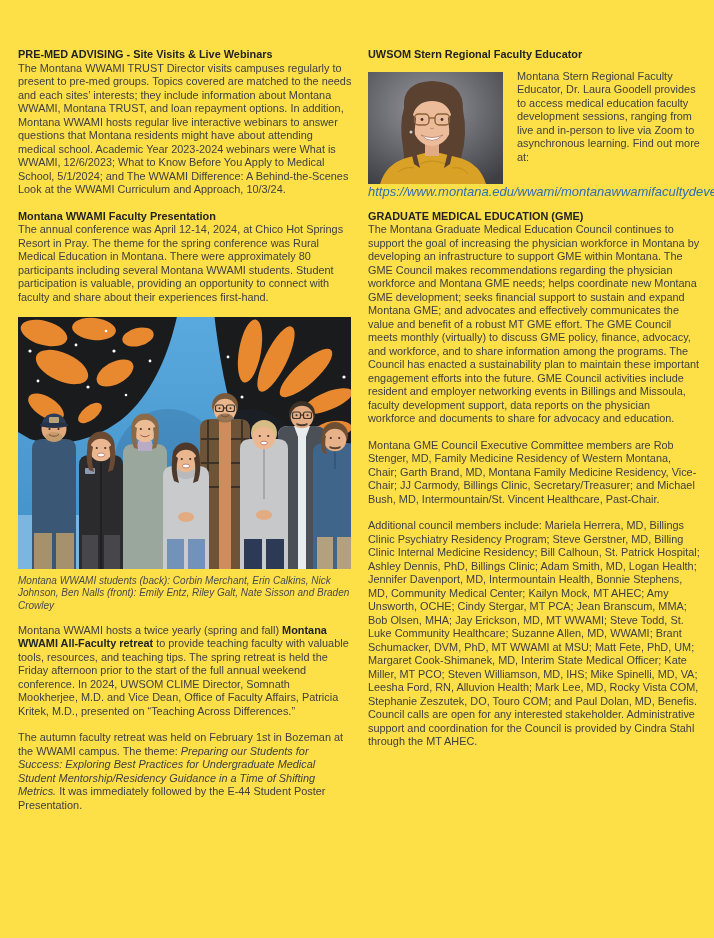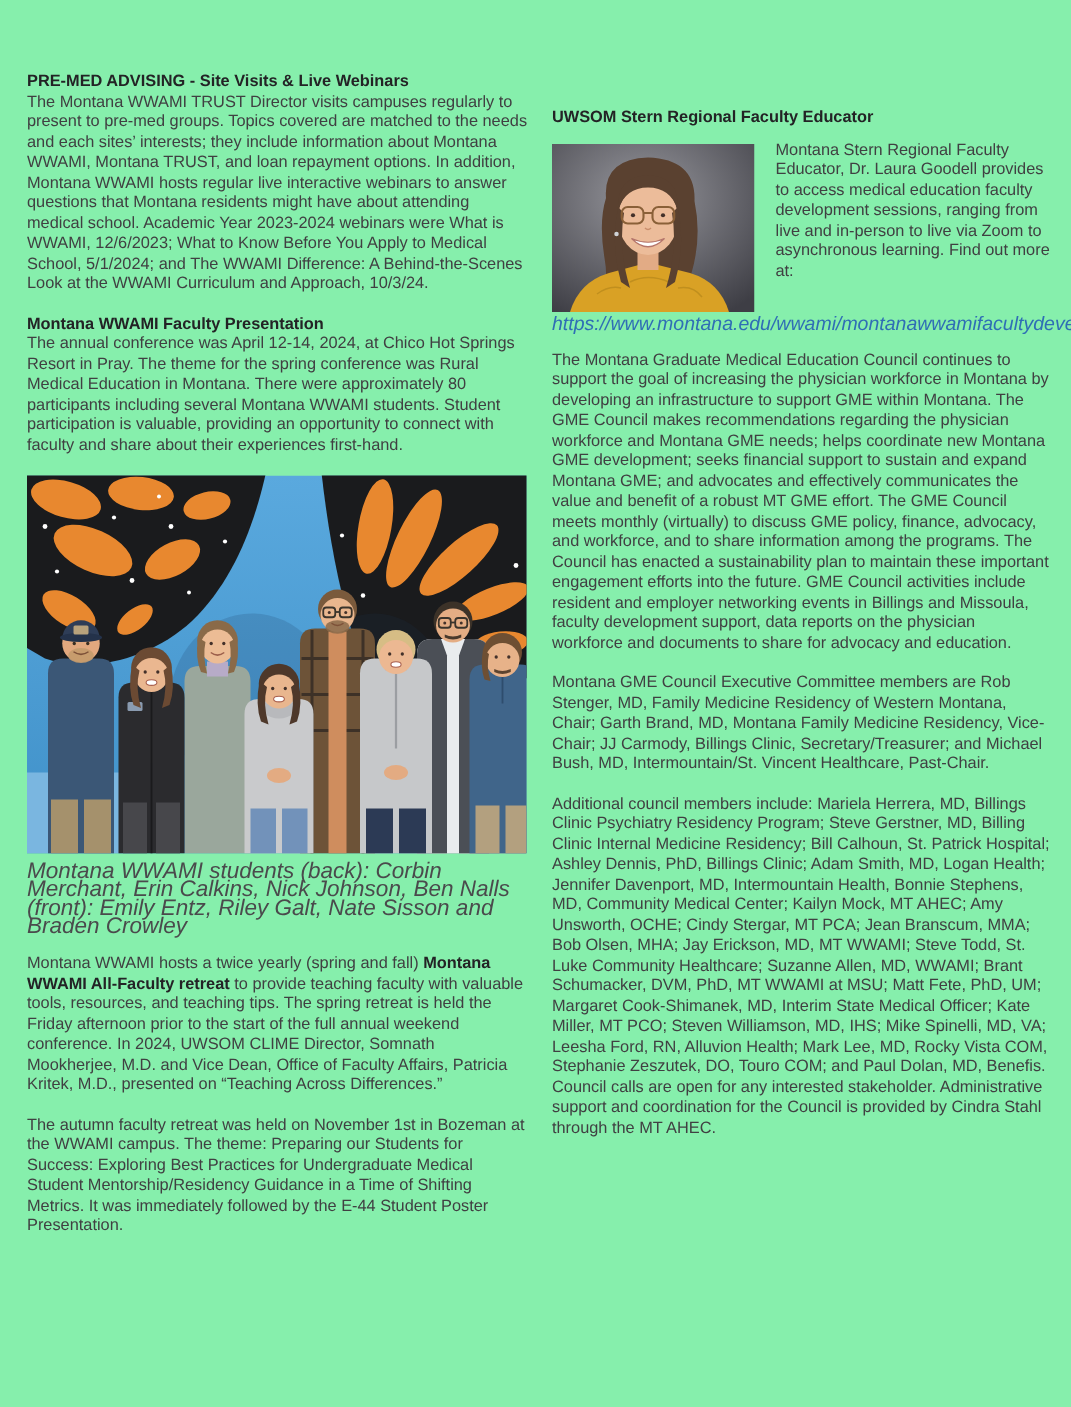--- a/index.html
+++ b/index.html
@@ -8,38 +8,38 @@
     width:714px; height:938px;
     font-family:"Liberation Sans", sans-serif;
     color:#404042;
     overflow:hidden;
   }
   .page {
     width:714px; height:938px;
     padding:48px 14px 0 18px;
     display:flex; gap:16px;
     overflow:hidden;
-    background:#86efac;
+    background:#fde047;
   }
   .col { font-size:10.9px; line-height:13.5px; }
   .col.left  { width:334px; flex:0 0 334px; }
-  .col.right { width:332px; flex:0 0 332px;margin-top:24px; }
+  .col.right { width:332px; flex:0 0 332px; }
   h3 {
     font-size:10.9px; line-height:13.5px;
     font-weight:bold; color:#232325;
     margin:0;
   }
   p { margin:0 0 13px 0; }
   .bold { font-weight:bold; color:#232325; }
-  .italic { }
+  .italic { font-style:italic; }
   .note { font-weight:bold; color:#232325; margin-bottom:10px; }
   .photo { display:block; font-size:0; line-height:0; }
   .group-photo { width:333px; height:252px; margin:0 0 6px 0; }
   .caption {
-    font-size:15px; line-height:12.3px;
+    font-size:10px; line-height:12.3px;
     font-style:italic; color:#4a4a4c;
     margin-bottom:12px;
   }
   .stern-block { margin-top:8px; }
   .headshot {
     float:left; width:135px; height:112px;
     margin:2px 14px 2px 0;
   }
   .stern-text { margin-bottom:0; }
   .link {
@@ -258,21 +258,21 @@
               <circle cx="321.2" cy="121" r="1.1" fill="#43312a"></circle>
           </g>
         </g>
       </svg>
     </div>
 
     <p class="caption">Montana WWAMI students (back): Corbin Merchant, Erin Calkins, Nick Johnson, Ben Nalls (front): Emily Entz, Riley Galt, Nate Sisson and Braden Crowley</p>
 
     <p><span>Montana WWAMI hosts a twice yearly (spring and fall) </span><span class="bold">Montana WWAMI All-Faculty retreat</span><span> to provide teaching faculty with valuable tools, resources, and teaching tips. The spring retreat is held the Friday afternoon prior to the start of the full annual weekend conference. In 2024, UWSOM CLIME Director, Somnath Mookherjee, M.D. and Vice Dean, Office of Faculty Affairs, Patricia Kritek, M.D., presented on “Teaching Across Differences.”</span></p>
 
-    <p><span>The autumn faculty retreat was held on November 1st in Bozeman at the WWAMI campus. The theme: </span><span class="italic">Preparing our Students for Success: Exploring Best Practices for Undergraduate Medical Student Mentorship/Residency Guidance in a Time of Shifting Metrics.</span><span> It was immediately followed by the E-44 Student Poster Presentation.</span></p>
+    <p><span>The autumn faculty retreat was held on February 1st in Bozeman at the WWAMI campus. The theme: </span><span class="italic">Preparing our Students for Success: Exploring Best Practices for Undergraduate Medical Student Mentorship/Residency Guidance in a Time of Shifting Metrics.</span><span> It was immediately followed by the E-44 Student Poster Presentation.</span></p>
   </div>
 
   <div class="col right">
 
     <h3>UWSOM Stern Regional Faculty Educator</h3>
 
     <div class="stern-block">
 
       <div class="photo headshot">
         <svg viewBox="0 0 135 112" width="135" height="112">
@@ -305,18 +305,19 @@
           <path d="M62,56 q2,2 4,0" stroke="#c98d6b" stroke-width="1" fill="none"></path>
           <path d="M53,63 Q64,74 75,63 Q64,68 53,63 Z" fill="#ffffff" stroke="#b5766b" stroke-width="0.8"></path>
           <circle cx="43" cy="60" r="1.5" fill="#cfd2d6"></circle>
         </svg>
       </div>
       <p class="stern-text">Montana Stern Regional Faculty Educator, Dr. Laura Goodell provides to access medical education faculty development sessions, ranging from live and in-person to live via Zoom to asynchronous learning. Find out more at:</p>
     </div>
 
     <a class="link">https://www.montana.edu/wwami/montanawwamifacultydevelopment.html</a>
 
+    <h3>GRADUATE MEDICAL EDUCATION (GME)</h3>
     <p>The Montana Graduate Medical Education Council continues to support the goal of increasing the physician workforce in Montana by developing an infrastructure to support GME within Montana. The GME Council makes recommendations regarding the physician workforce and Montana GME needs; helps coordinate new Montana GME development; seeks financial support to sustain and expand Montana GME; and advocates and effectively communicates the value and benefit of a robust MT GME effort. The GME Council meets monthly (virtually) to discuss GME policy, finance, advocacy, and workforce, and to share information among the programs. The Council has enacted a sustainability plan to maintain these important engagement efforts into the future. GME Council activities include resident and employer networking events in Billings and Missoula, faculty development support, data reports on the physician workforce and documents to share for advocacy and education.</p>
     <p>Montana GME Council Executive Committee members are Rob Stenger, MD, Family Medicine Residency of Western Montana, Chair; Garth Brand, MD, Montana Family Medicine Residency, Vice-Chair; JJ Carmody, Billings Clinic, Secretary/Treasurer; and Michael Bush, MD, Intermountain/St. Vincent Healthcare, Past-Chair.</p>
     <p>Additional council members include: Mariela Herrera, MD, Billings Clinic Psychiatry Residency Program; Steve Gerstner, MD, Billing Clinic Internal Medicine Residency; Bill Calhoun, St. Patrick Hospital; Ashley Dennis, PhD, Billings Clinic; Adam Smith, MD, Logan Health; Jennifer Davenport, MD, Intermountain Health, Bonnie Stephens, MD, Community Medical Center; Kailyn Mock, MT AHEC; Amy Unsworth, OCHE; Cindy Stergar, MT PCA; Jean Branscum, MMA; Bob Olsen, MHA; Jay Erickson, MD, MT WWAMI; Steve Todd, St. Luke Community Healthcare; Suzanne Allen, MD, WWAMI; Brant Schumacker, DVM, PhD, MT WWAMI at MSU; Matt Fete, PhD, UM; Margaret Cook-Shimanek, MD, Interim State Medical Officer; Kate Miller, MT PCO; Steven Williamson, MD, IHS; Mike Spinelli, MD, VA; Leesha Ford, RN, Alluvion Health; Mark Lee, MD, Rocky Vista COM, Stephanie Zeszutek, DO, Touro COM; and Paul Dolan, MD, Benefis.  Council calls are open for any interested stakeholder. Administrative support and coordination for the Council is provided by Cindra Stahl through the MT AHEC.</p>
   </div>
 
 </div>
 
 </body></html>

